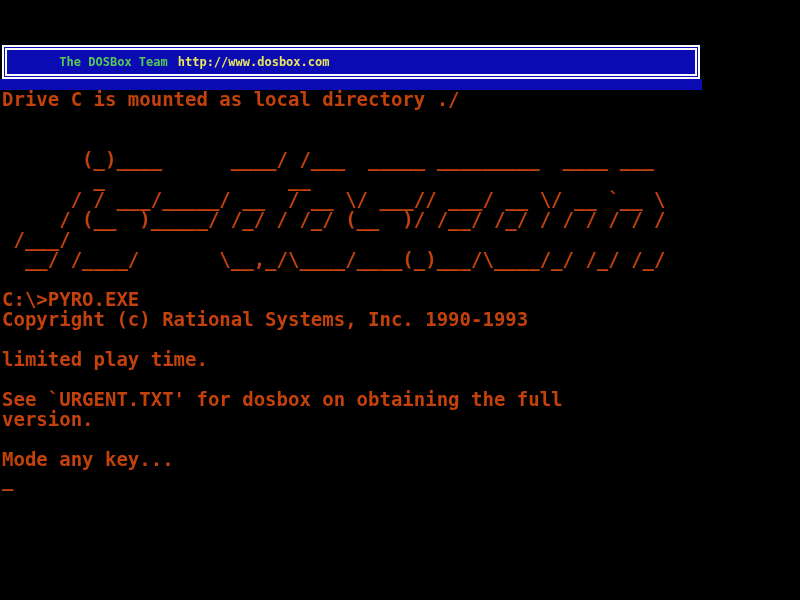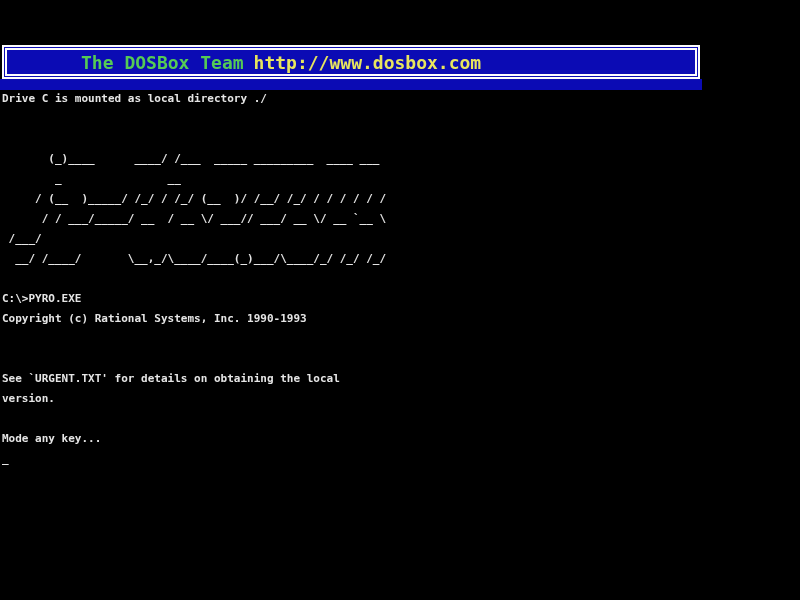--- a/index.html
+++ b/index.html
@@ -1,53 +1,54 @@
 <!DOCTYPE html>
 <html><head>
 <meta charset="utf-8">
 <style>
   html,body{margin:0;padding:0;background:#000;}
   .screen{position:relative;width:800px;height:600px;background:#000;overflow:hidden;
           font-family:"DejaVu Sans Mono","Liberation Mono",monospace;font-weight:bold;}
   .banner-box{position:absolute;left:2px;top:45px;width:688px;height:24px;
               background:#0b0bb4;border:5px double #fcfcfc;display:flex;align-items:center;}
-  .banner-text{padding-left:9px;font-size:18px;white-space:pre;}
+  .banner-text{padding-left:9px;font-size:12px;white-space:pre;}
   .team{color:#55cb55;}
   .url{color:#e8e55e;margin-left:10px;}
   .banner-strip{position:absolute;left:0;top:79px;width:702px;height:11px;background:#0b0bb4;}
-  .term{position:absolute;left:2px;top:89px;color:#e5e5e5;font-size:11px;line-height:20px;}
+  .term{position:absolute;left:2px;top:89px;color:#c2410c;font-size:19px;line-height:20px;}
   .tline{height:20px;white-space:pre;}
 </style>
 </head>
 <body>
 
 <div class="screen">
 
   <div class="banner-box">
     <div class="banner-text">
       <span class="team">The DOSBox Team</span><span class="url">http://www.dosbox.com</span>
     </div>
   </div>
   <div class="banner-strip"></div>
 
   <div class="term">
     <div class="tline">Drive C is mounted as local directory ./</div>
     <div class="tline"></div>
     <div class="tline"></div>
     <div class="tline">       (_)____      ____/ /___  _____ _________  ____ ___</div>
     <div class="tline">        _                __</div>
+    <div class="tline">      / / ___/_____/ __  / __ \/ ___// ___/ __ \/ __ `__ \</div>
     <div class="tline">     / (__  )_____/ /_/ / /_/ (__  )/ /__/ /_/ / / / / / /</div>
-    <div class="tline">      / / ___/_____/ __  / __ \/ ___// ___/ __ \/ __ `__ \</div>
     <div class="tline"> /___/</div>
     <div class="tline">  __/ /____/       \__,_/\____/____(_)___/\____/_/ /_/ /_/</div>
     <div class="tline"></div>
     <div class="tline">C:\&gt;PYRO.EXE</div>
     <div class="tline">Copyright (c) Rational Systems, Inc. 1990-1993</div>
     <div class="tline"></div>
+    <div class="tline">limited play time.</div>
     <div class="tline"></div>
-    <div class="tline">See `URGENT.TXT' for details on obtaining the local</div>
+    <div class="tline">See `URGENT.TXT' for dosbox on obtaining the full</div>
     <div class="tline">version.</div>
     <div class="tline"></div>
     <div class="tline">Mode any key...</div>
     <div class="tline">_</div>
   </div>
 
 </div>
 
 </body></html>

